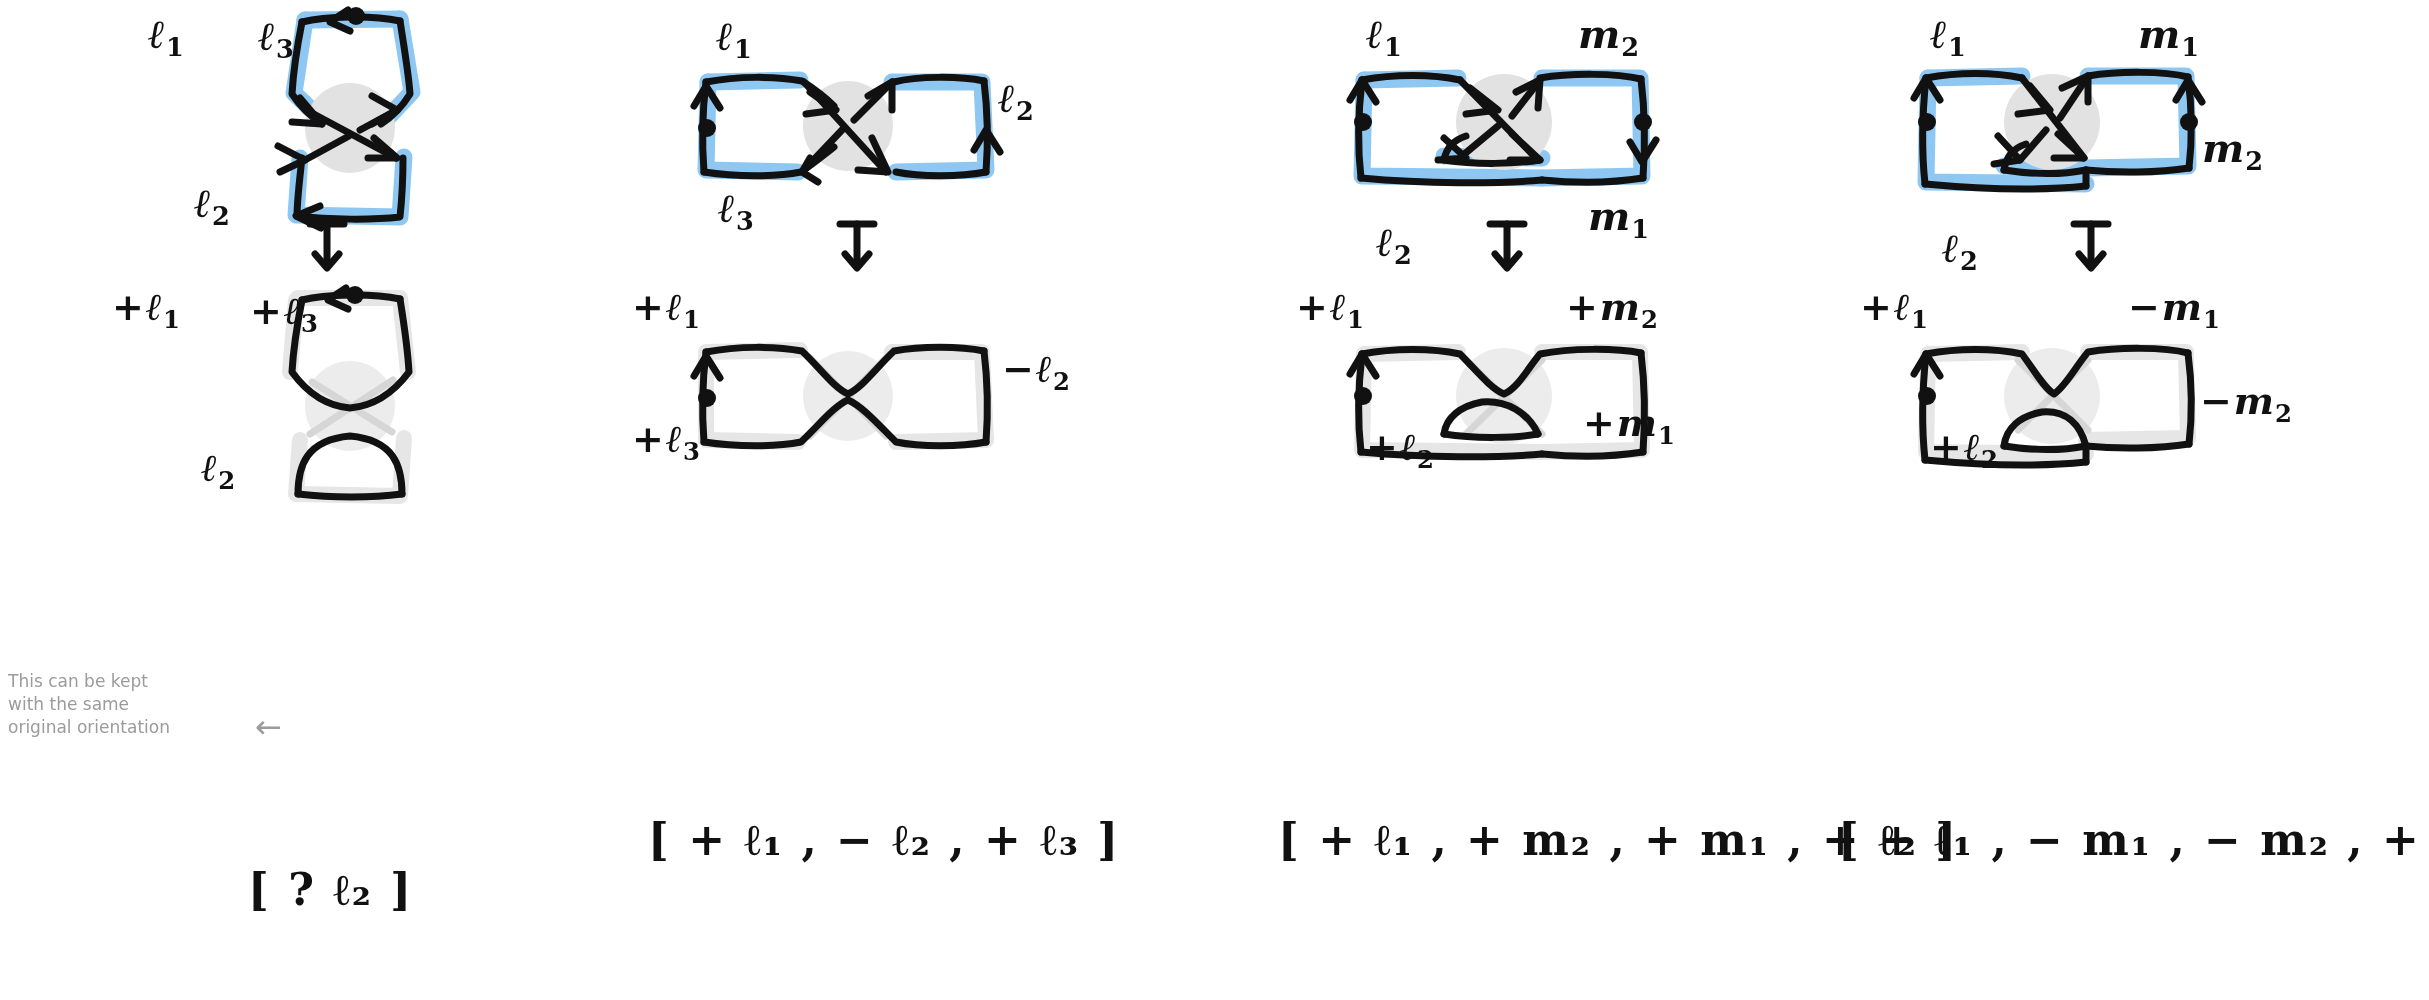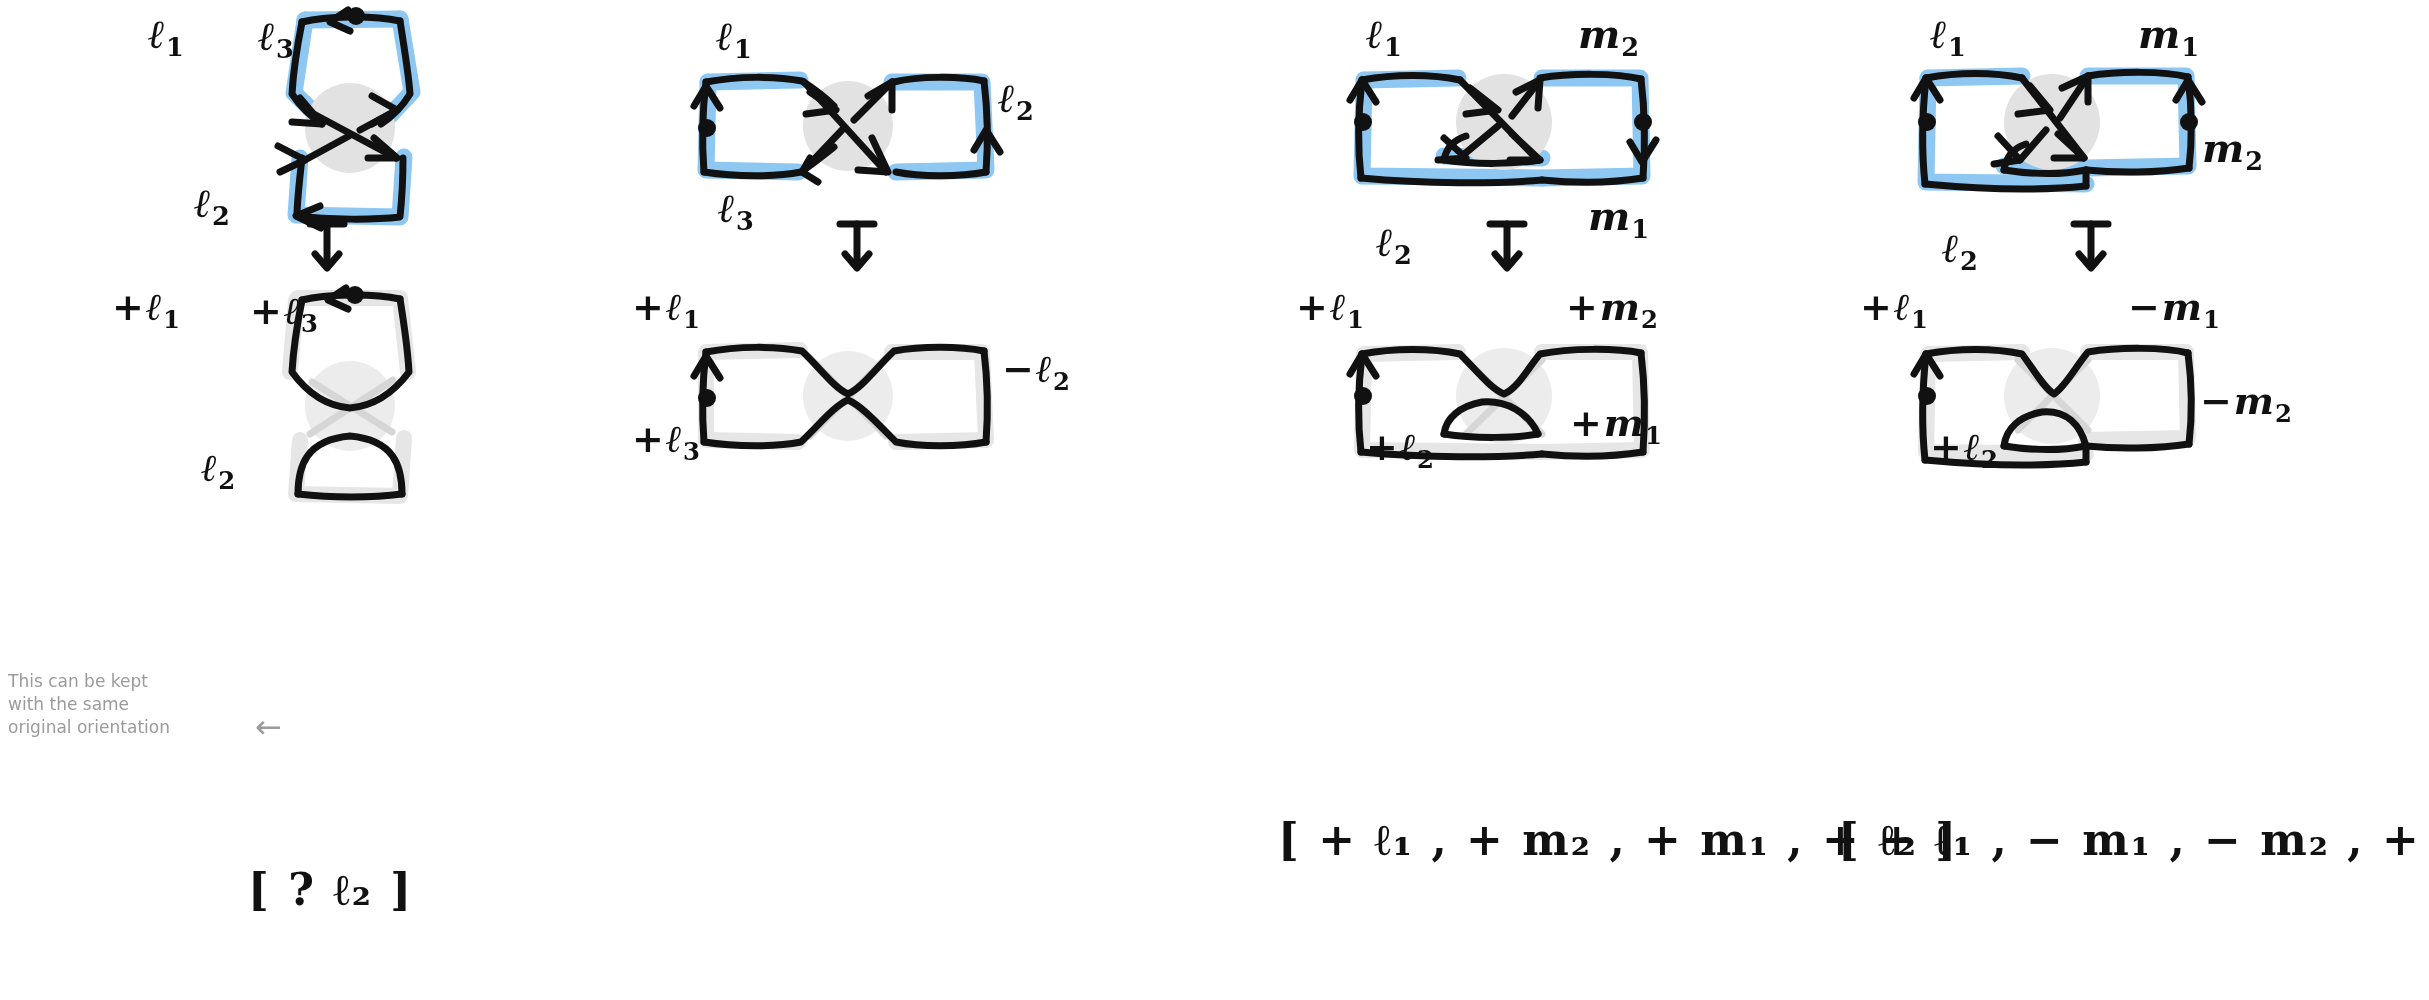--- a/index.html
+++ b/index.html
@@ -272,20 +272,23 @@
   <div class="lbl l-mid" style="left:-8px;top:288px">
     <span class="sgn">+</span><span>ℓ</span><span class="sub">1</span>
   </div>
   <div class="lbl l-mid" style="left:362px;top:350px">
     <span class="sgn">−</span><span>ℓ</span><span class="sub">2</span>
   </div>
   <div class="lbl l-mid" style="left:-8px;top:420px">
     <span class="sgn">+</span><span>ℓ</span><span class="sub">3</span>
   </div>
 
+  <div class="formula" style="left:8px;top:818px">
+    <span>[ + ℓ₁ , − ℓ₂ , + ℓ₃ ]</span>
+  </div>
 </div>
 
 <div class="col" style="left:1230px;width:600px">
 
   <div class="svgwrap" style="left:96px;top:30px">
     <svg width="420" height="180" viewBox="0 0 420 180">
       <g fill="none" stroke="#8ec8f2" stroke-width="17" stroke-linecap="round" stroke-linejoin="round">
         <path d="M38,50 L132,48"></path>
         <path d="M38,50 L36,146 L216,148"></path>
         <path d="M216,48 L314,48 L316,146 L216,148"></path>
@@ -370,21 +373,21 @@
       <circle cx="37" cy="84" r="9" fill="#111111"></circle>
     </svg>
   </div>
 
   <div class="lbl l-mid" style="left:66px;top:288px">
     <span class="sgn">+</span><span>ℓ</span><span class="sub">1</span>
   </div>
   <div class="lbl l-mid" style="left:336px;top:288px">
     <span class="sgn">+</span><span>m</span><span class="sub">2</span>
   </div>
-  <div class="lbl l-mid" style="left:340px;top:404px">
+  <div class="lbl l-mid" style="left:353px;top:404px">
     <span class="sgn">+</span><span>m</span><span class="sub">1</span>
   </div>
   <div class="lbl l-mid" style="left:136px;top:428px">
     <span class="sgn">+</span><span>ℓ</span><span class="sub">2</span>
   </div>
 
   <div class="formula" style="left:48px;top:818px">
     <span>[ + ℓ₁ , + m₂ , + m₁ , + ℓ₂ ]</span>
   </div>
 </div>

